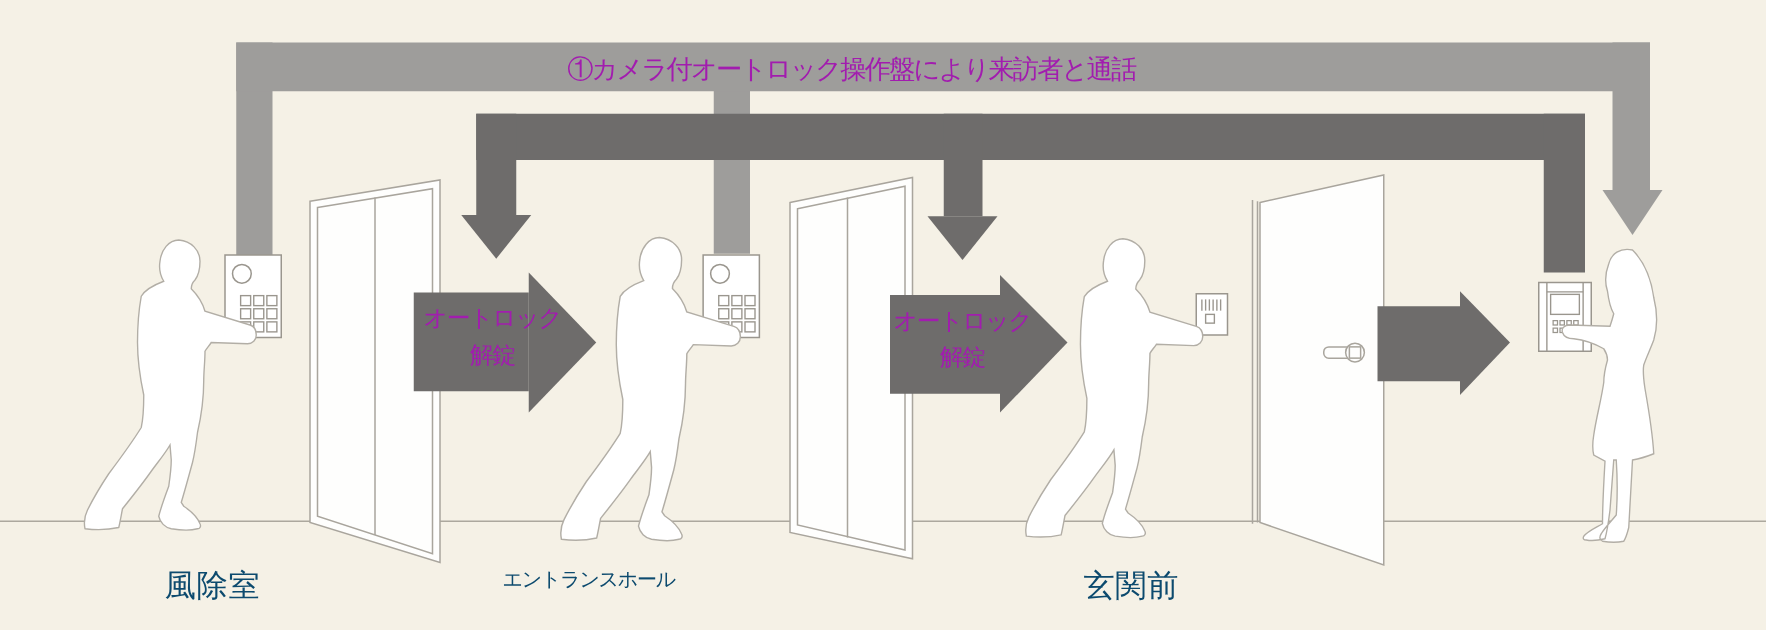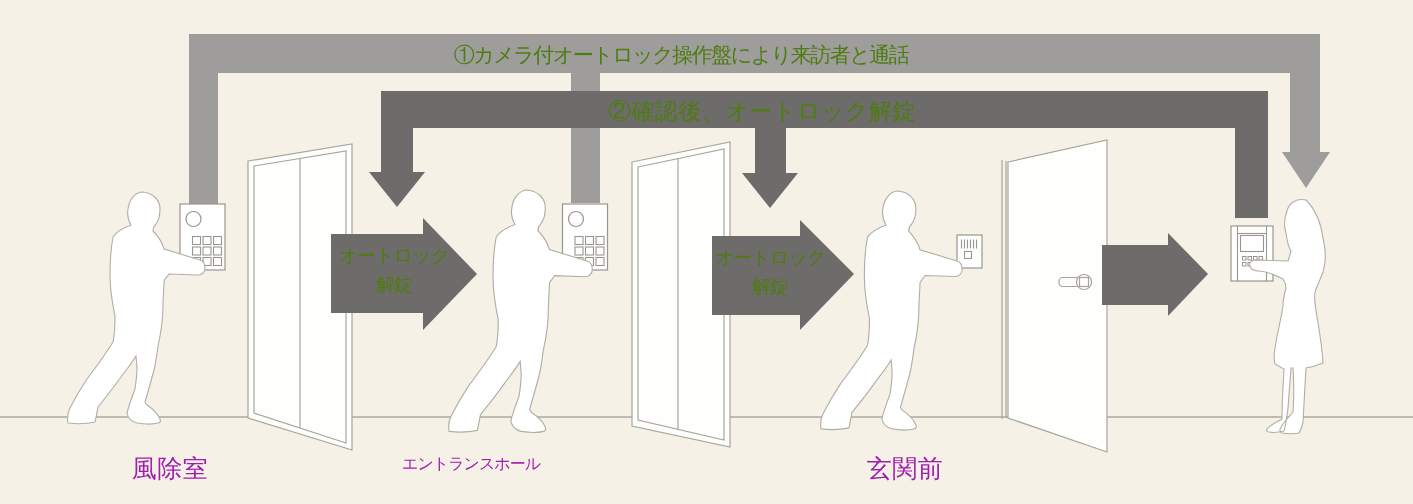--- a/index.html
+++ b/index.html
@@ -6,32 +6,32 @@
   .stage{
     position:relative;
     width:1413px;height:504px;
     background:#f5f1e6;
     overflow:hidden;
     font-family:"Liberation Serif","DejaVu Serif",serif;
   }
   .stage svg{position:absolute;left:0;top:0;}
   .t{
     position:absolute;
-    color:#4d7c0f;
+    color:#a21caf;
     text-align:center;
     white-space:nowrap;
     pointer-events:none;
   }
   .band-label-1{left:381px;top:41px;width:600px;font-size:21px;letter-spacing:-1.5px;}
   .band-label-2{left:602px;top:96px;width:320px;font-size:23px;letter-spacing:0.5px;}
   .arrow-label{line-height:29px;font-size:19px;letter-spacing:-1px;}
   .arrow-label-1{left:314px;top:241px;width:160px;}
   .arrow-label-2{left:690px;top:243px;width:160px;}
   .arrow-label-3{left:1076px;top:260px;width:140px;font-size:26px;line-height:30px;letter-spacing:1px;}
-  .loc-label{color:#a21caf;font-size:25px;letter-spacing:0.5px;}
+  .loc-label{color:#0c4a6e;font-size:25px;letter-spacing:0.5px;}
   .loc-1{left:95px;top:452px;width:150px;}
   .loc-2{left:341px;top:454px;width:260px;font-size:16px;letter-spacing:-1px;}
   .loc-3{left:830px;top:452px;width:150px;}
   .loc-4{left:1100px;top:452px;width:150px;}
 </style>
 </head>
 <body>
 
 <div class="stage">
 
@@ -146,21 +146,20 @@
 
   <g fill="#ffffff" stroke="#b2aea6" stroke-width="1.1">
     <use href="#man" transform="translate(65,192)"></use>
     <use href="#man" transform="translate(446,190) scale(1.045)"></use>
     <use href="#man" transform="translate(818,191) scale(1.03)"></use>
     <use href="#woman" transform="translate(1246,198)"></use>
   </g>
 </svg>
 
 <div class="t band-label-1">①カメラ付オートロック操作盤により来訪者と通話</div>
-<div class="t band-label-2">②確認後、オートロック解錠</div>
 
 <div class="t arrow-label arrow-label-1">
   <div>オートロック</div>
   <div>解錠</div>
 </div>
 <div class="t arrow-label arrow-label-2">
   <div>オートロック</div>
   <div>解錠</div>
 </div>
 

